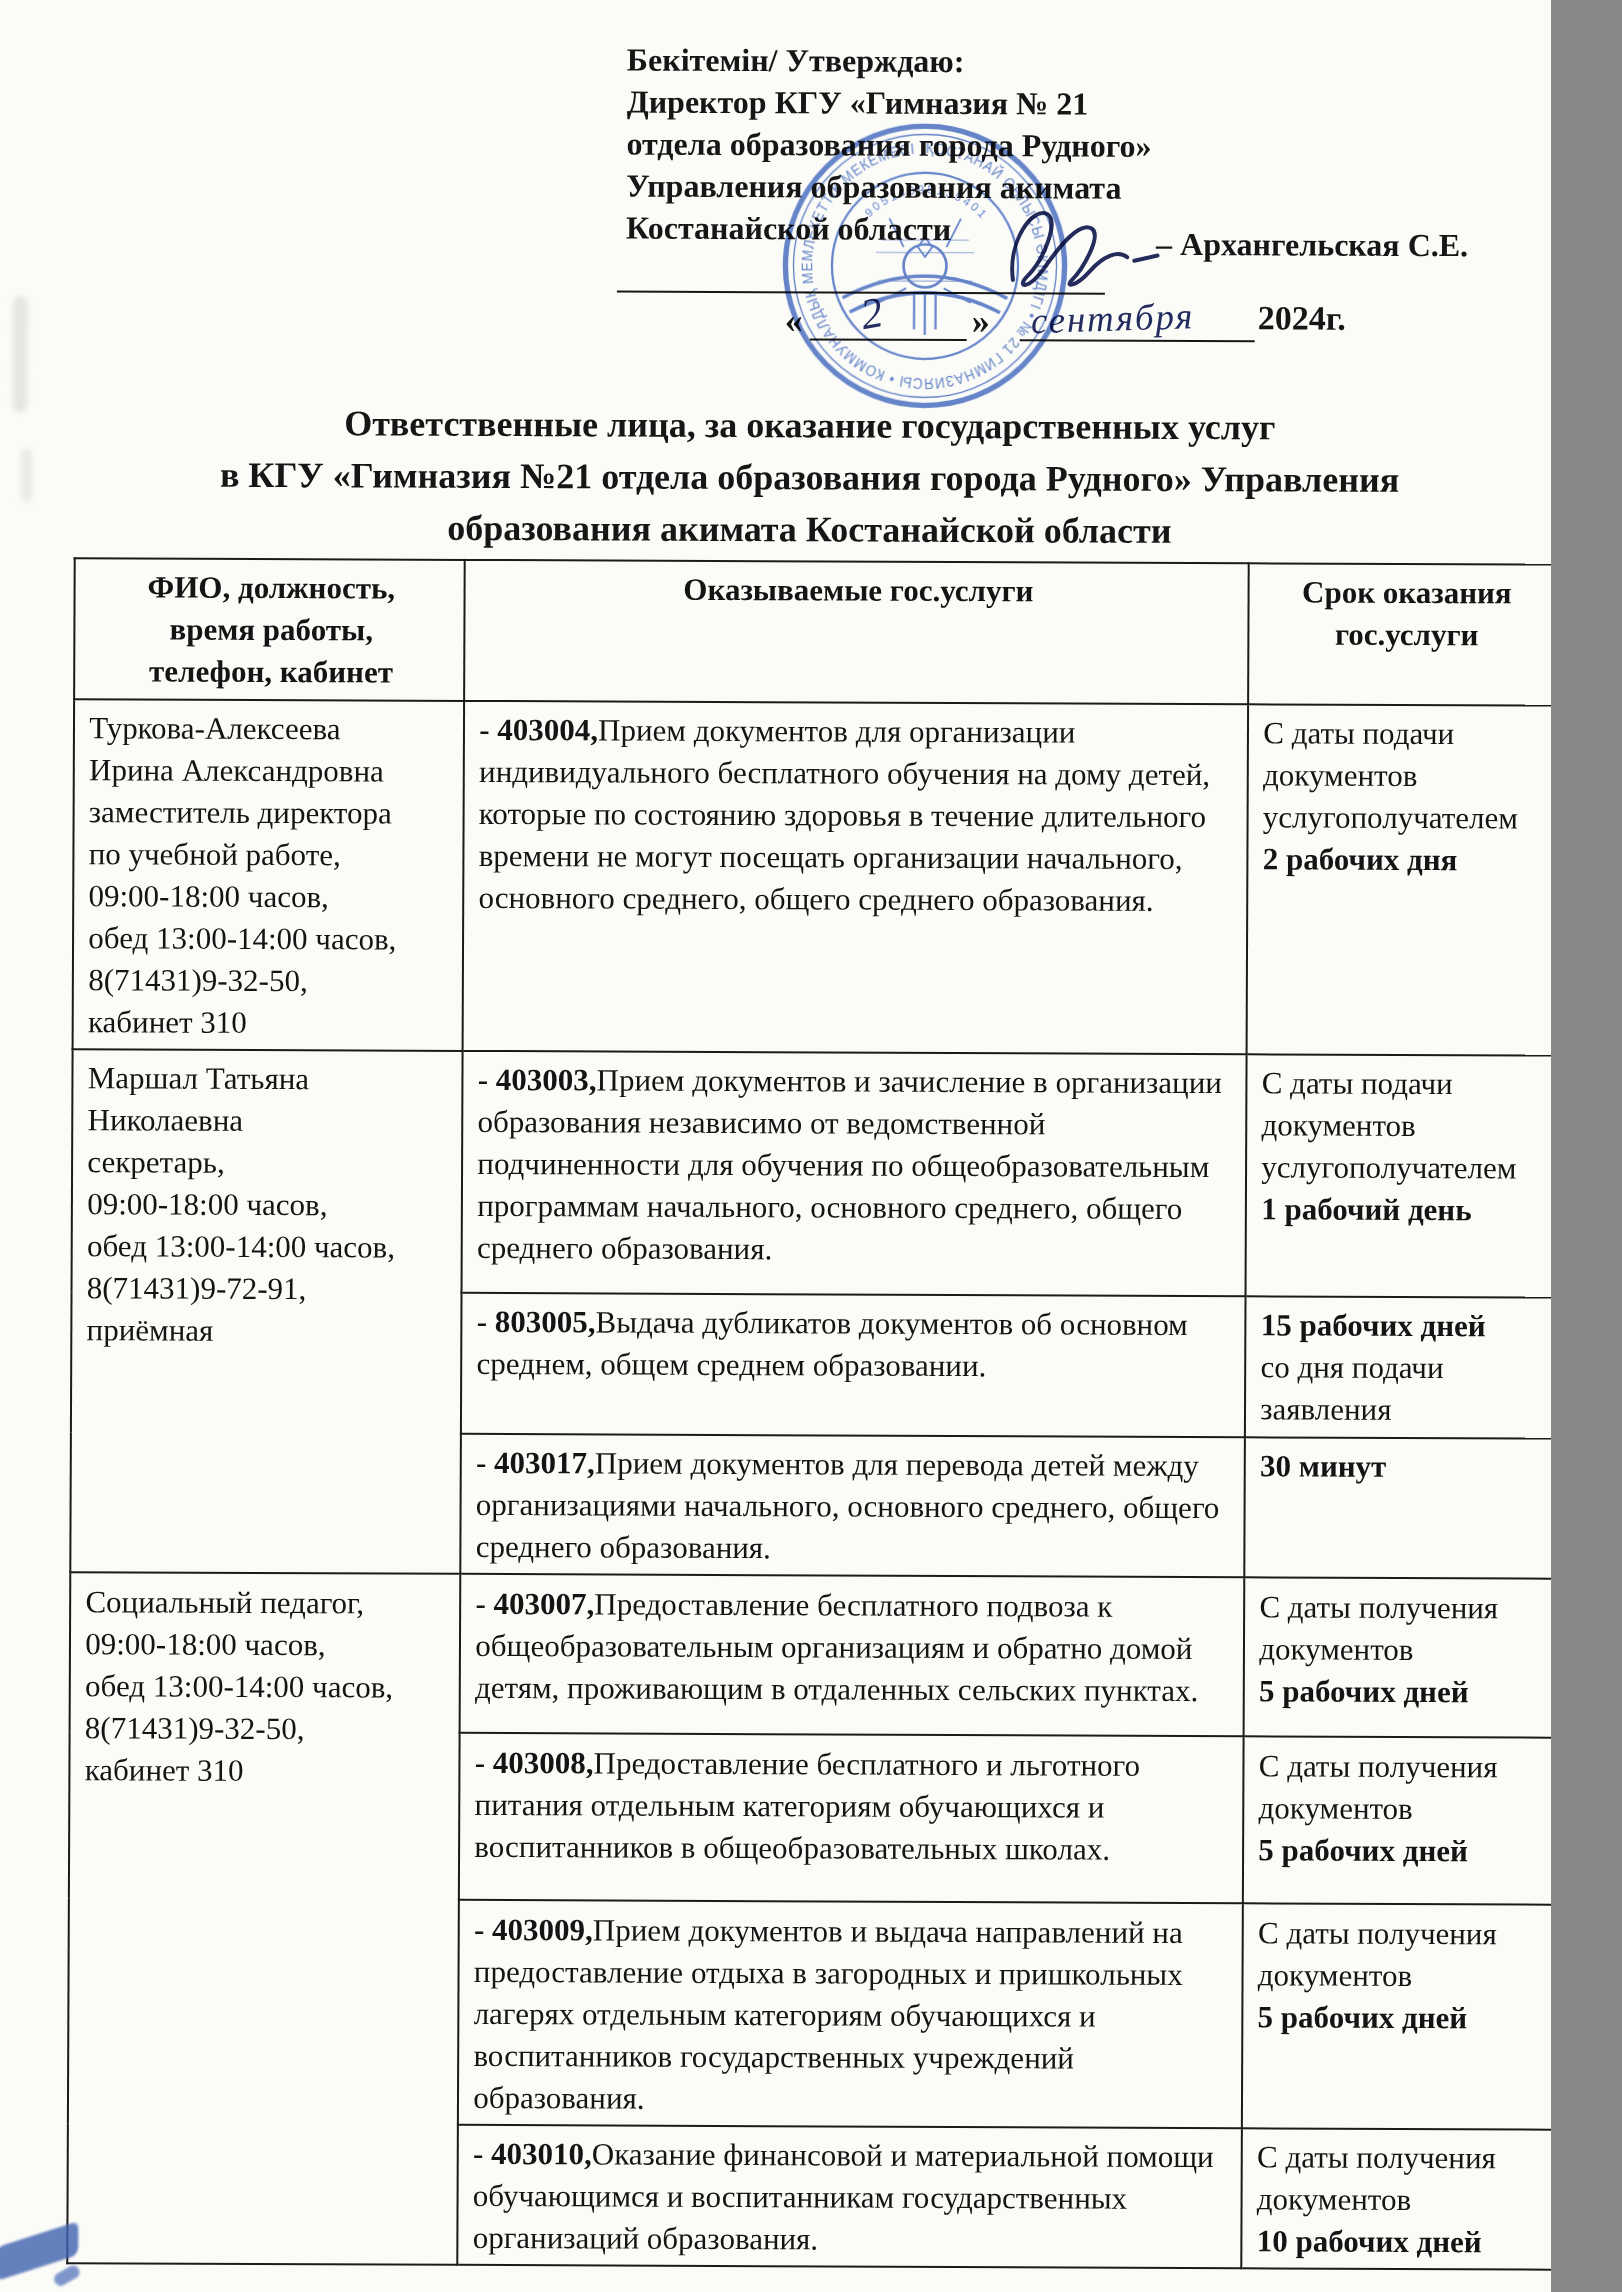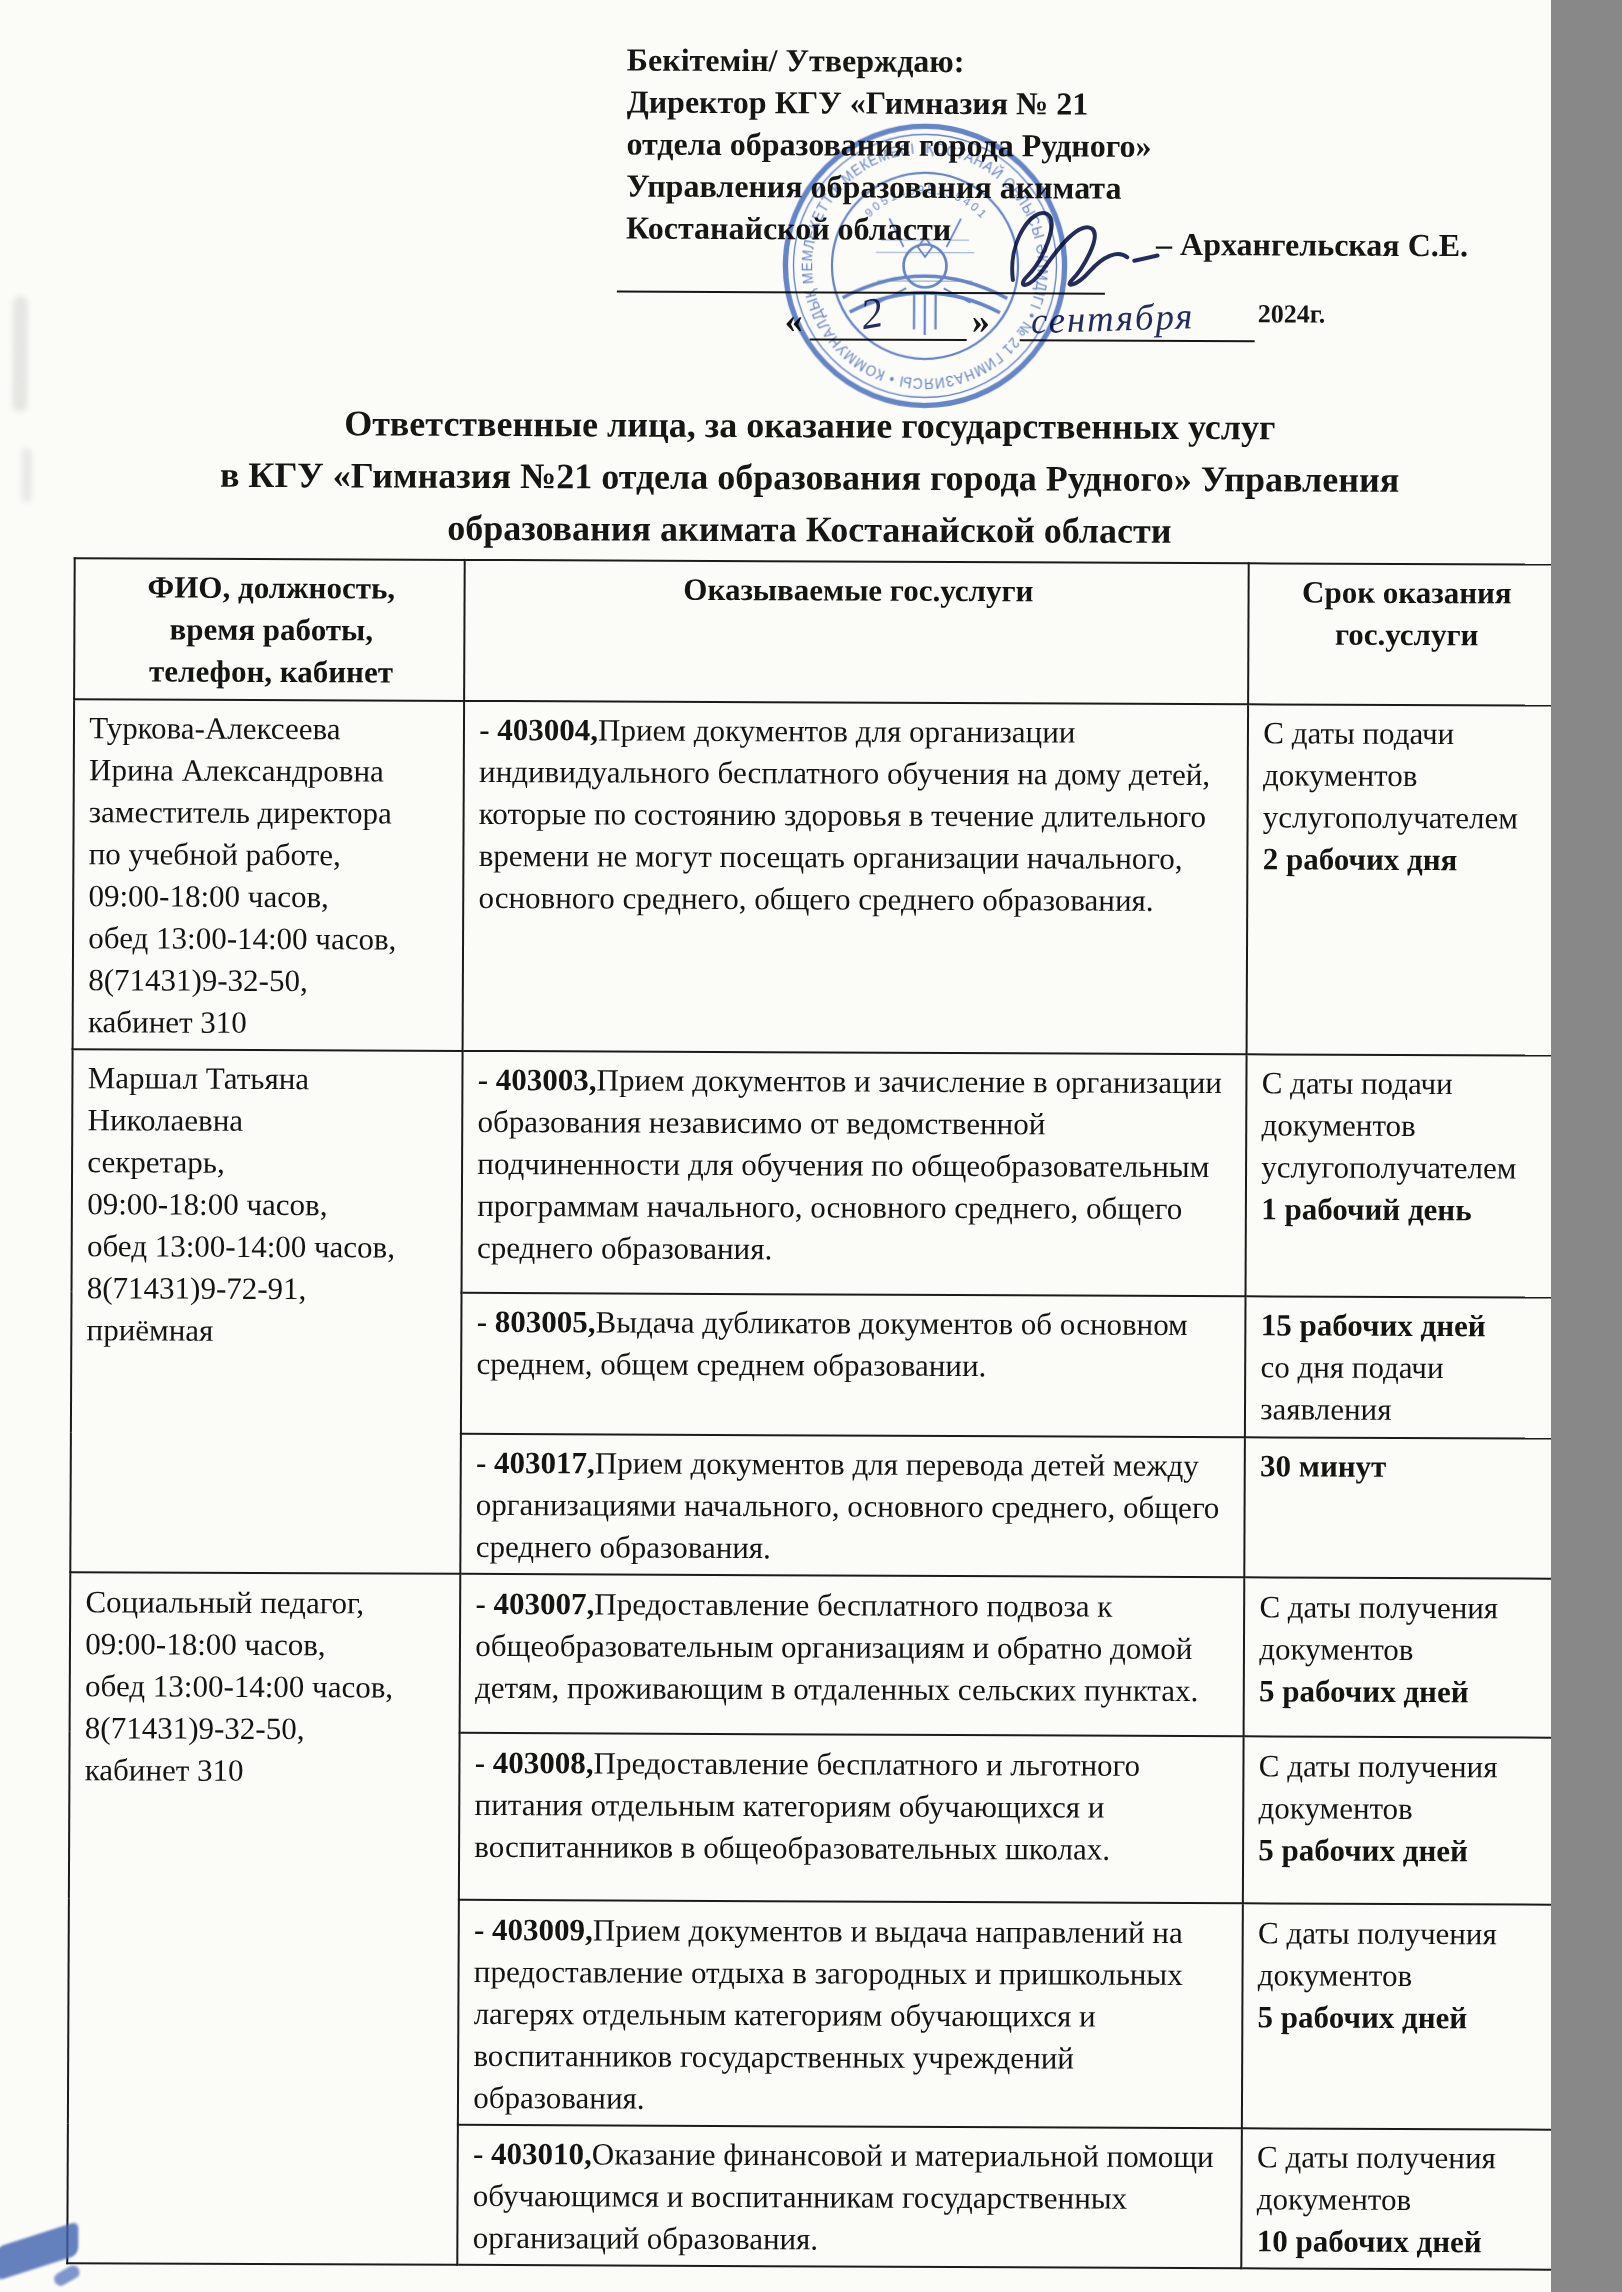--- a/index.html
+++ b/index.html
@@ -35,21 +35,21 @@
     font-style:italic;font-size:43px;color:#232c5e;
     transform:rotate(-10deg);
   }
   .day-underline  {position:absolute;left:811px;top:335px;width:157px;border-bottom:2.7px solid #161616;}
   .month{
     position:absolute;left:1032px;top:292px;
     font-style:italic;font-size:37px;letter-spacing:1.8px;color:#232c5e;
     transform:rotate(-2deg);white-space:nowrap;
   }
   .month-underline{position:absolute;left:1021px;top:335px;width:235px;border-bottom:2.7px solid #161616;}
-  .year{position:absolute;left:1259px;top:294px;font-weight:bold;font-size:26px;white-space:nowrap;}
+  .year{position:absolute;left:1259px;top:294px;font-weight:bold;font-size:34px;white-space:nowrap;}
 
   
   .stamp{
     position:absolute;left:773px;top:109px;width:306px;height:306px;
     opacity:.85;mix-blend-mode:multiply;filter:blur(0.5px);
   }
   .signature{position:absolute;left:1001px;top:190px;width:166px;height:116px;}
 
   
   .doc-title{

